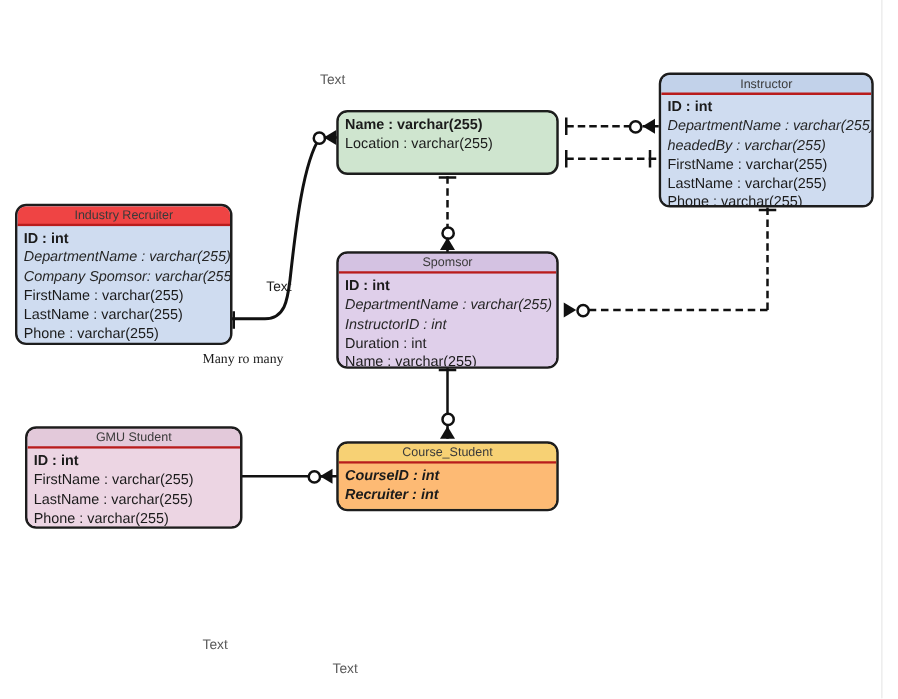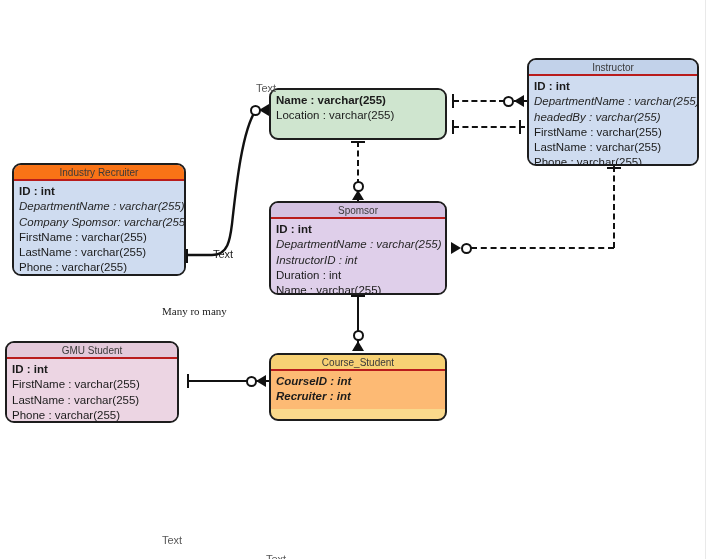--- a/index.html
+++ b/index.html
@@ -110,21 +110,20 @@
   .foot.up {
     border-left: 6px solid transparent;
     border-right: 6px solid transparent;
     border-bottom: 10px solid #111111;
   }
   .label {
     position: absolute;
     font-size: 11px;
     color: #595959;
     white-space: nowrap;
-    margin-top: 24px;
   }
   .label.dark {
     color: #1b1b1b;
   }
   svg.curve {
     position: absolute;
     overflow: visible;
   }
 </style>
 </head>
@@ -206,21 +205,21 @@
   </div>
 
   <div class="entity" style="left:269px; top:88px; width:178px; height:52px; background:#cfe5cf;">
     <div class="entity-body" style="background:#cfe5cf;">
       <div class="attr pk">Name : varchar(255)</div>
       <div class="attr">Location : varchar(255)</div>
     </div>
   </div>
 
   <div class="entity" style="left:12px; top:163px; width:174px; height:113px; background:#cfdcf0;">
-    <div class="entity-title" style="background:#f97316;">Industry Recruiter</div>
+    <div class="entity-title" style="background:#ef4444;">Industry Recruiter</div>
     <div class="entity-body" style="background:#cfdcf0;">
       <div class="attr pk">ID : int</div>
       <div class="attr fk">DepartmentName : varchar(255)</div>
       <div class="attr fk">Company Spomsor: varchar(255)</div>
       <div class="attr">FirstName : varchar(255)</div>
       <div class="attr">LastName : varchar(255)</div>
       <div class="attr">Phone : varchar(255)</div>
     </div>
   </div>
 
@@ -228,31 +227,31 @@
     <div class="entity-title" style="background:#d4c2e2;">Spomsor</div>
     <div class="entity-body" style="background:#dfcfea;">
       <div class="attr pk">ID : int</div>
       <div class="attr fk">DepartmentName : varchar(255)</div>
       <div class="attr fk">InstructorID : int</div>
       <div class="attr">Duration : int</div>
       <div class="attr">Name : varchar(255)</div>
     </div>
   </div>
 
-  <div class="entity" style="left:5px; top:341px; width:174px; height:82px; background:#ecd5e3;">
+  <div class="entity" style="left:20px; top:341px; width:174px; height:82px; background:#ecd5e3;">
     <div class="entity-title" style="background:#e3c9da;">GMU Student</div>
     <div class="entity-body" style="background:#ecd5e3;">
       <div class="attr pk">ID : int</div>
       <div class="attr">FirstName : varchar(255)</div>
       <div class="attr">LastName : varchar(255)</div>
       <div class="attr">Phone : varchar(255)</div>
     </div>
   </div>
 
-  <div class="entity" style="left:269px; top:353px; width:178px; height:68px; background:#fad98c;">
+  <div class="entity" style="left:269px; top:353px; width:178px; height:56px; background:#fad98c;">
     <div class="entity-title" style="background:#f7d174;">Course_Student</div>
     <div class="entity-body" style="background:#fdba74;">
       <div class="attr pkfk">CourseID : int</div>
       <div class="attr pkfk">Recruiter : int</div>
     </div>
   </div>
 
   <div class="label" style="left:256px; top:58px;">Text</div>
   <div class="label dark" style="left:213px; top:224px;">Text</div>
   <div class="label dark" style="left:162px; top:281px;font-family:Liberation Serif, serif;">Many ro many</div>

